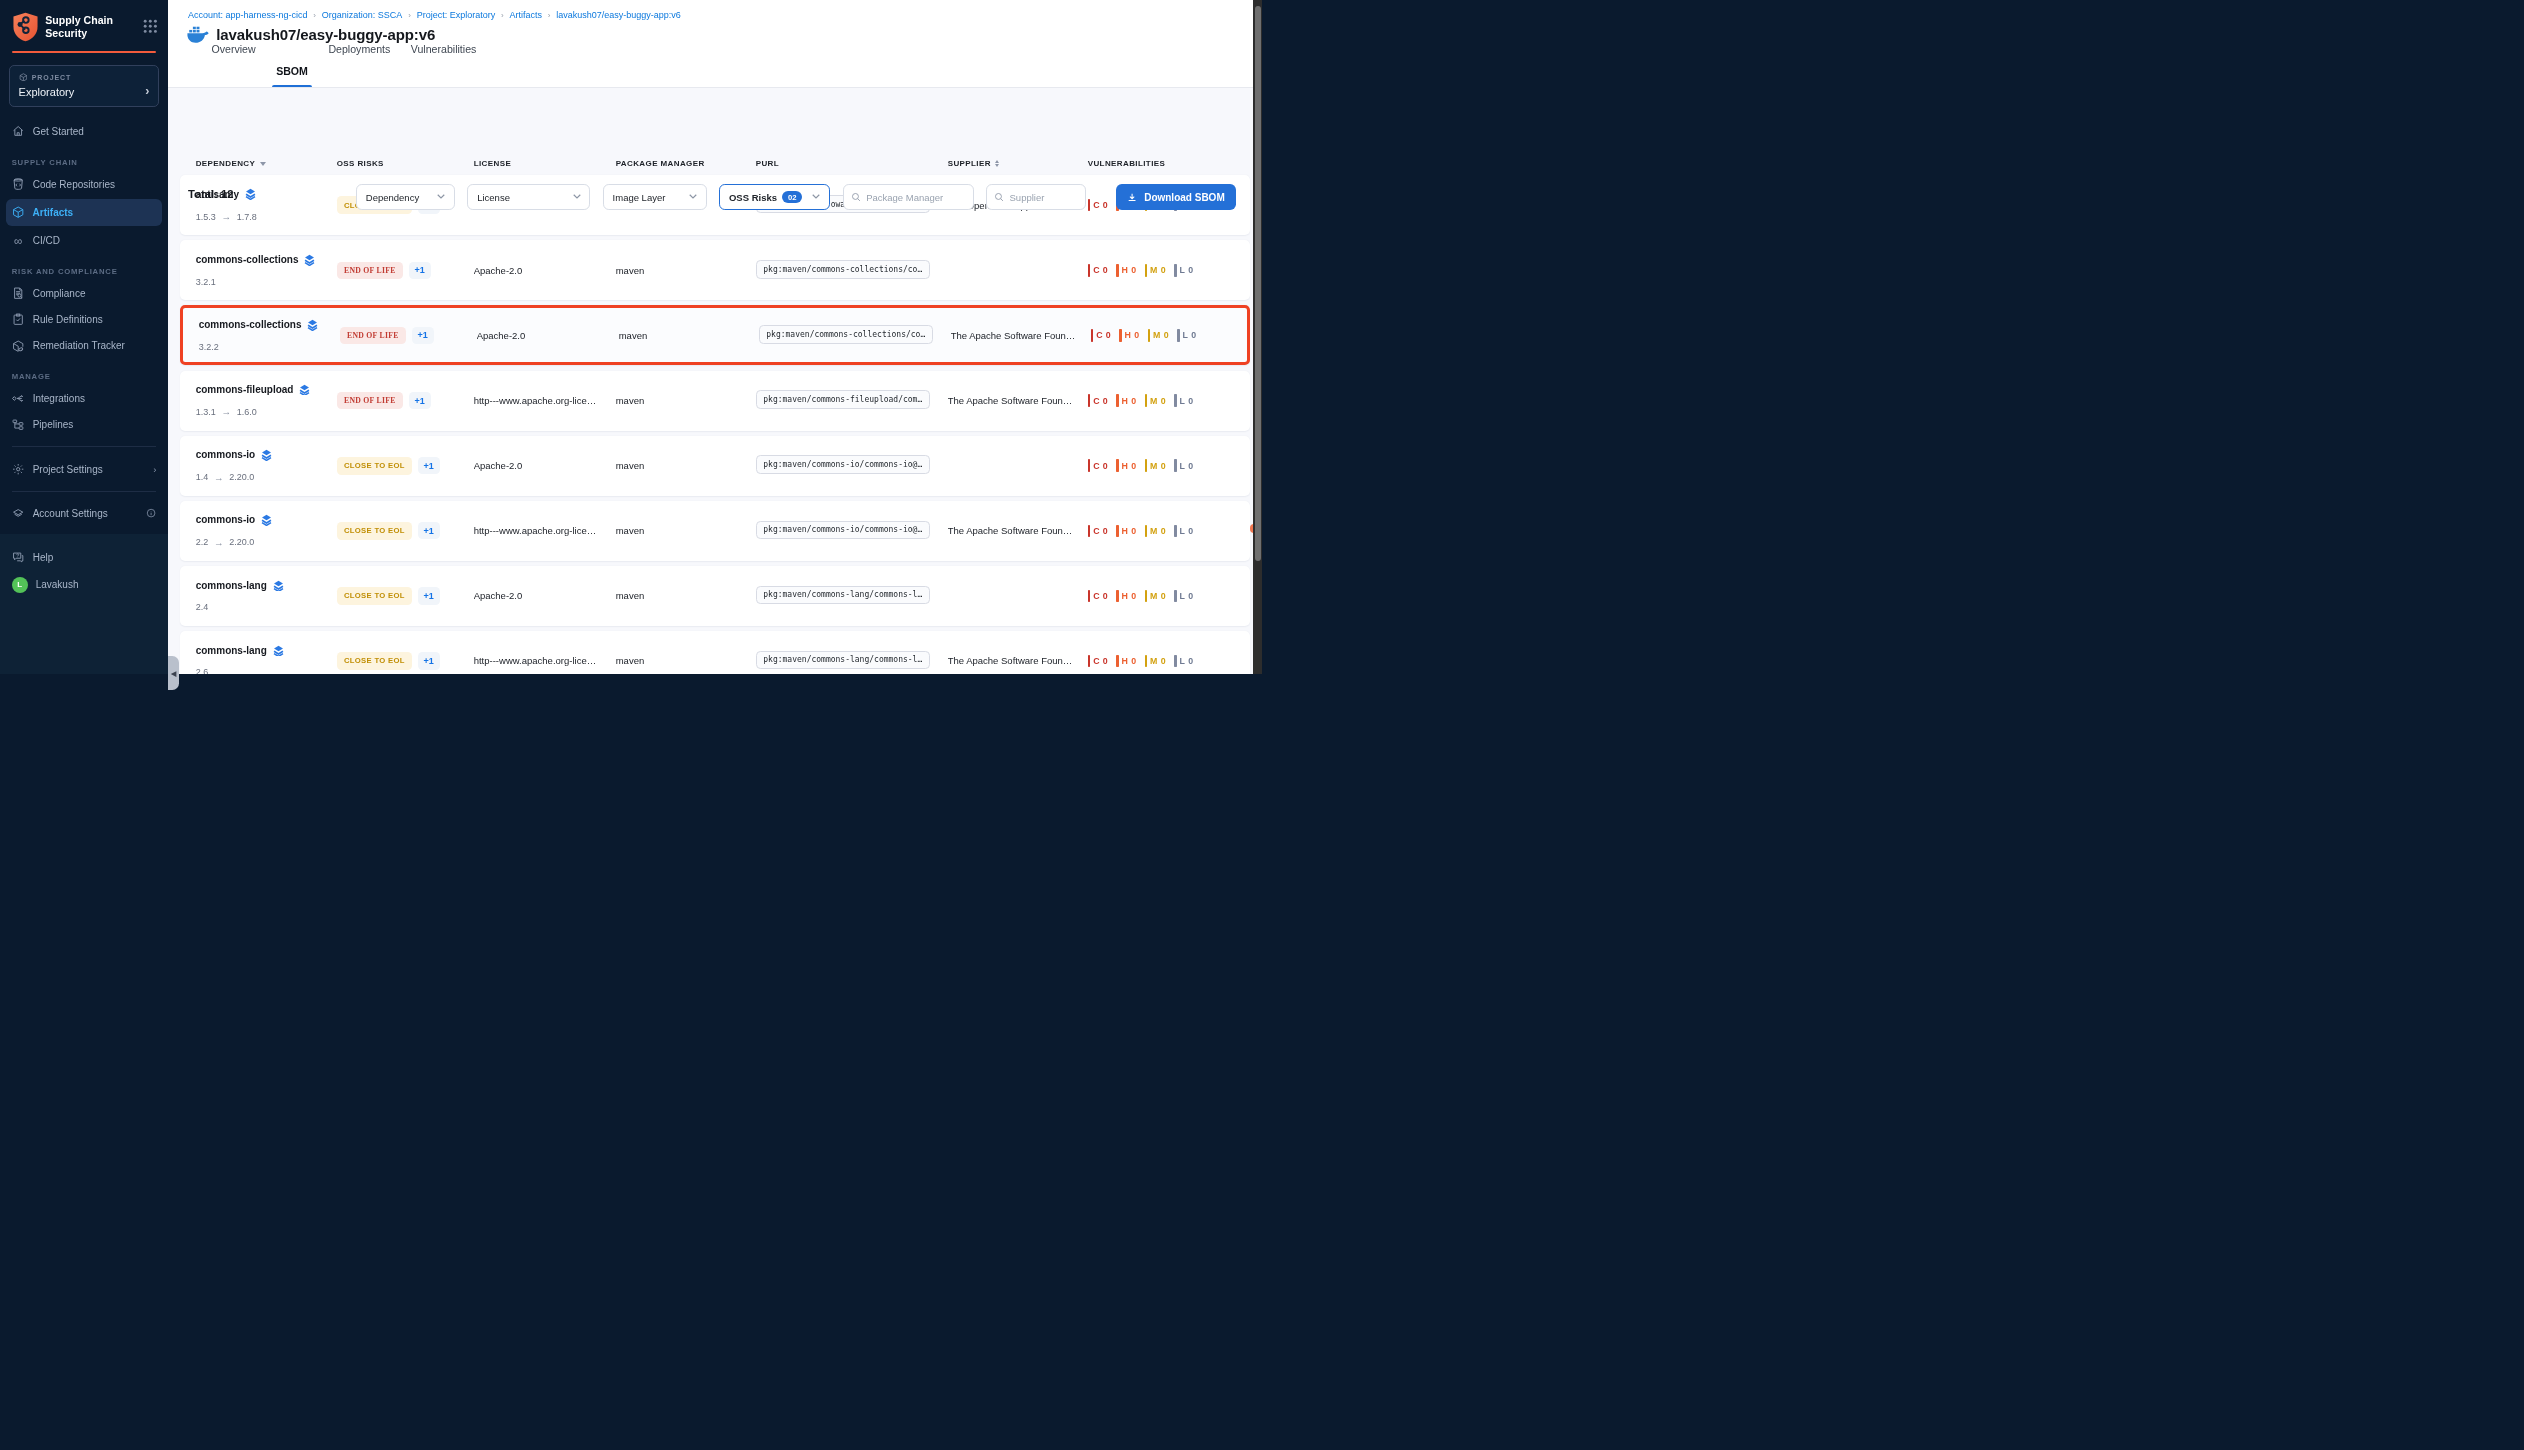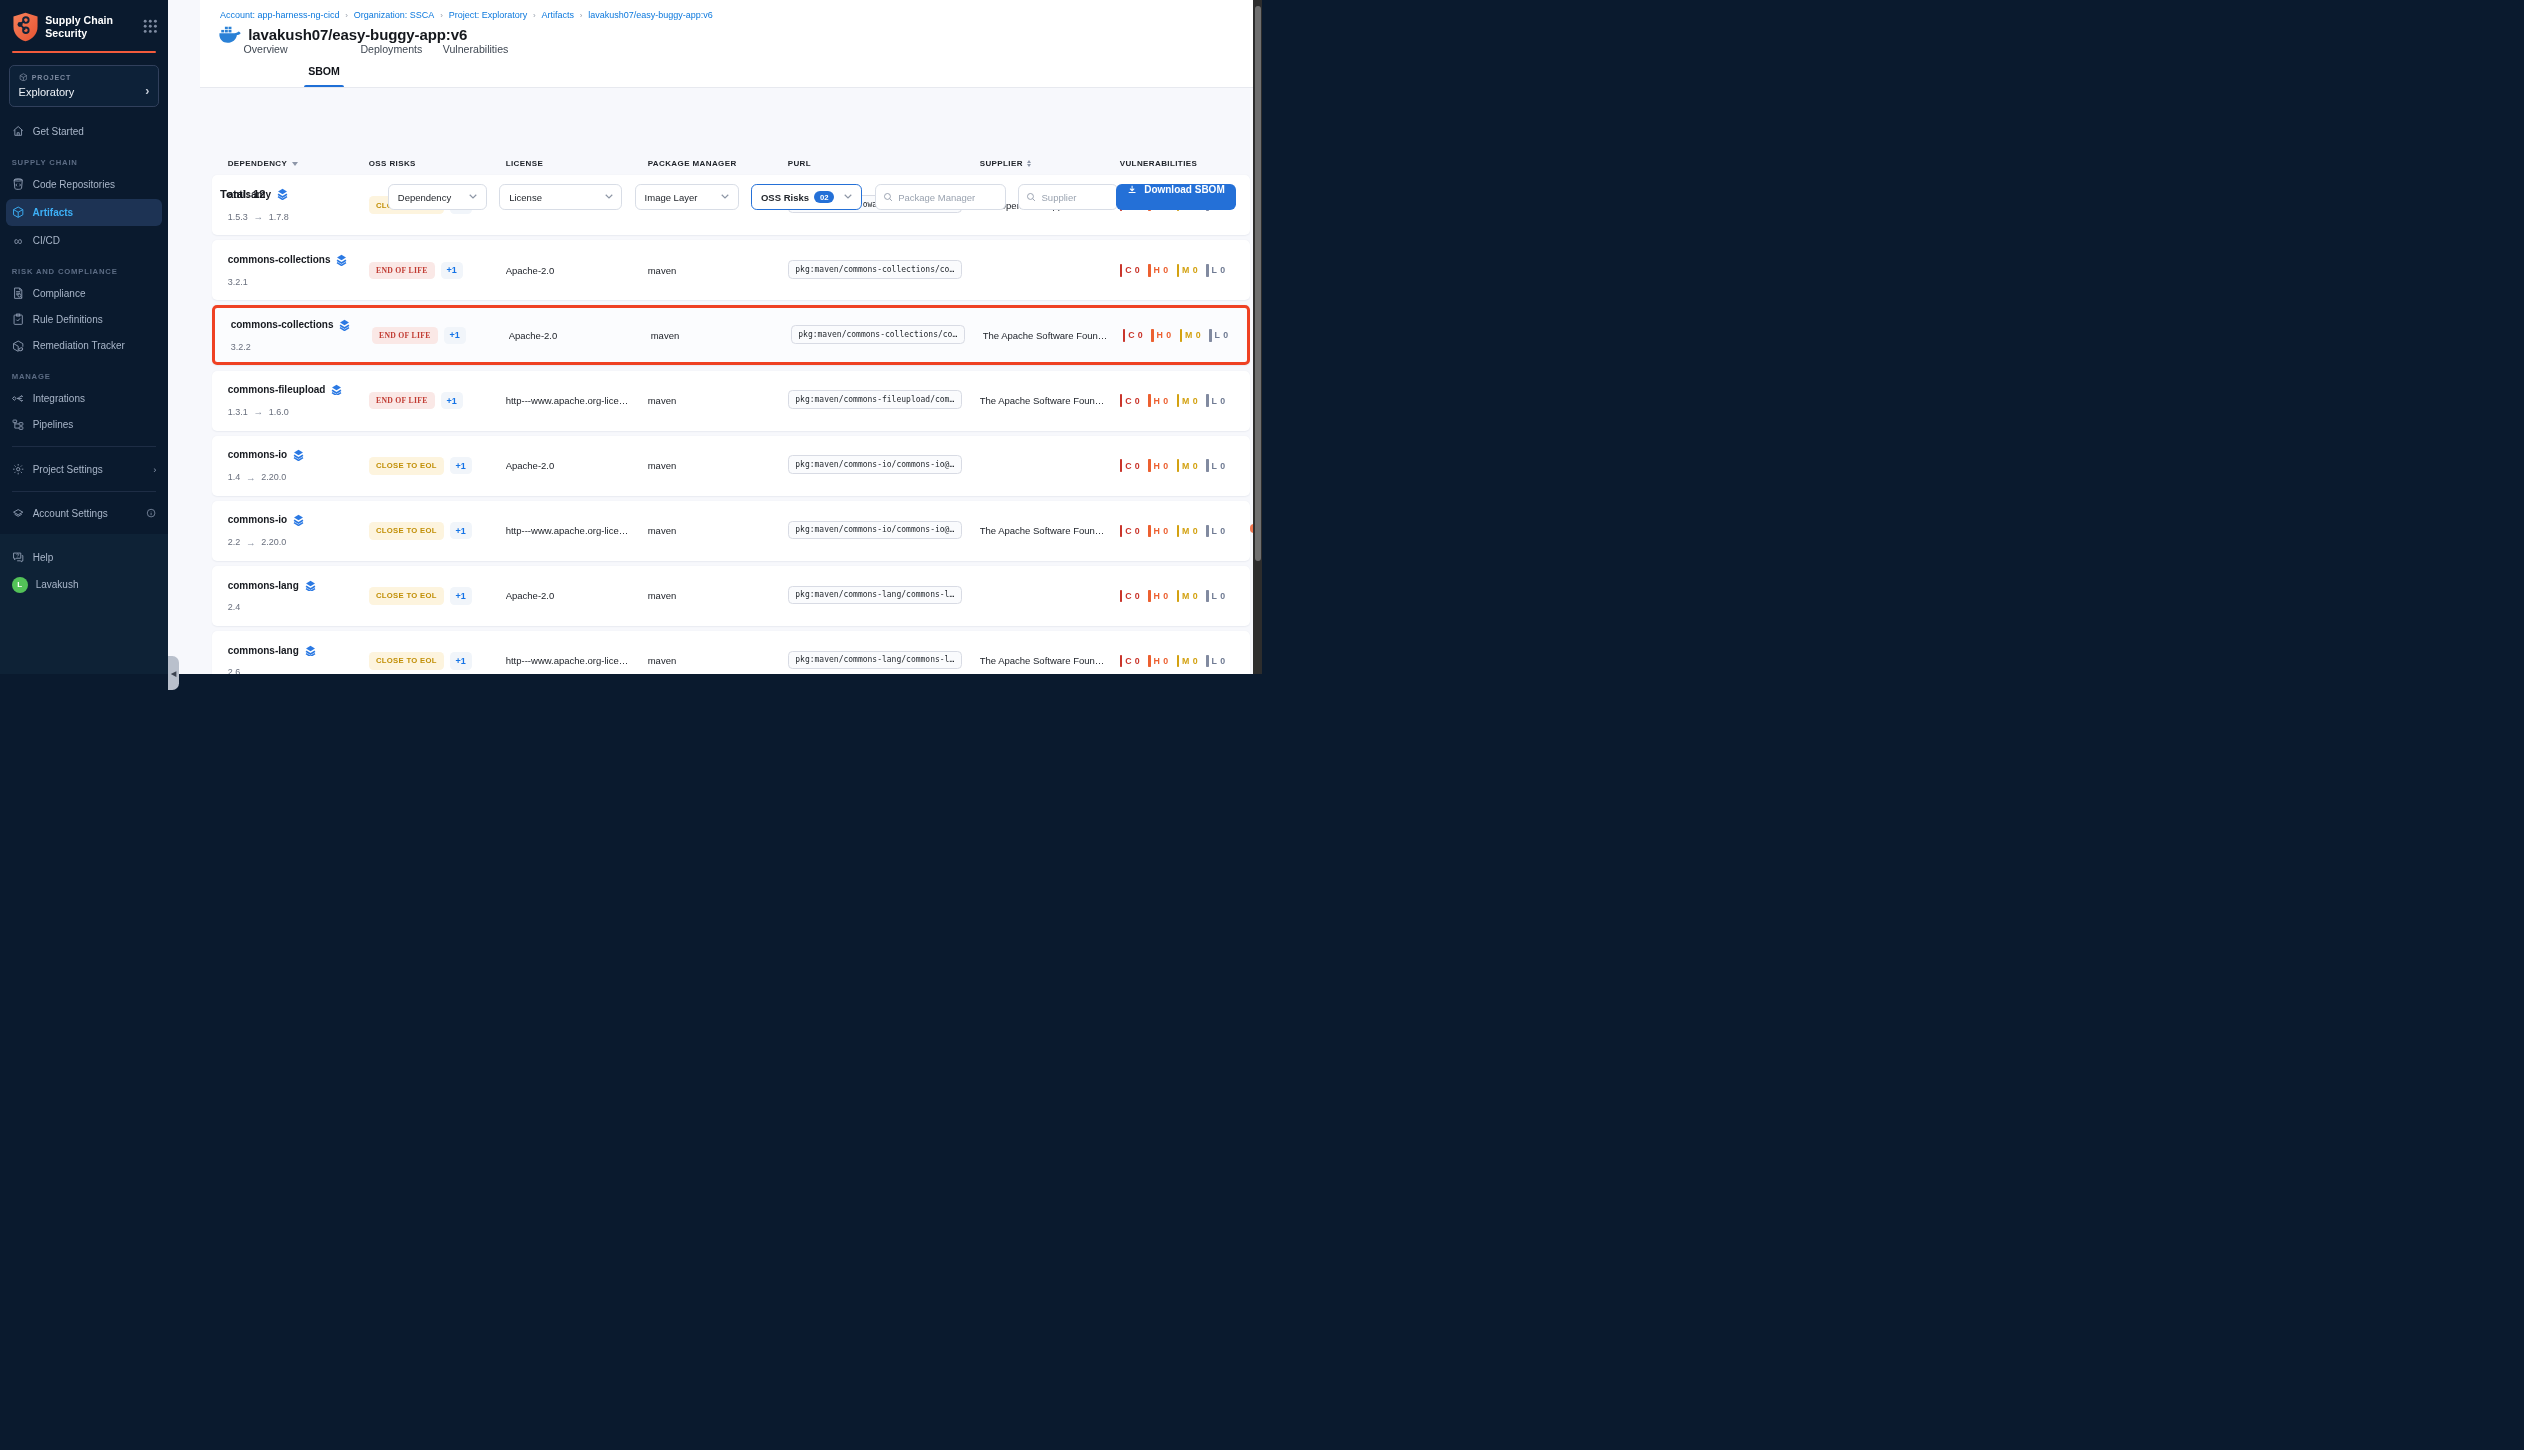--- a/index.html
+++ b/index.html
@@ -28,21 +28,21 @@
   .nav-divider { height:0.7px; background:#1e2d45; margin:8.8px 11.7px; }
   .nav-right { margin-left:auto; color:#8d9ab0; font-size:9.5px; }
   .sidebar-bottom { position:absolute; left:0; right:0; bottom:0; height:140px; background:#0e2236; padding-top:10.2px; }
   .avatar { width:16px; height:16px; border-radius:50%; background:#53c258; color:#fff; font-size:8px;
     font-weight:bold; display:flex; align-items:center; justify-content:center; }
   .collapse-handle { position:absolute; left:168px; top:656px; width:11px; height:34px; background:#b9c0cc;
     border-radius:0 6.6px 6.6px 0; display:flex; align-items:center; justify-content:center; color:#3c4350;
     font-size:7.3px; cursor:pointer; z-index:40; }
 
   
-  .main { position:relative; flex:1; height:100%; background:#f7f8fc; overflow:hidden;padding-left:32px; }
+  .main { position:relative; flex:1; height:100%; background:#f7f8fc; overflow:hidden; }
   .topbar { background:#fff; border-bottom:0.7px solid #e7e9ef; height:88px; position:relative; }
   .breadcrumb { padding:10.2px 0 0 20px; font-size:9px; display:flex; align-items:center; }
   .breadcrumb a { color:#0b78dd; text-decoration:none; cursor:pointer; }
   .crumb-sep { color:#98a0ac; margin:0 5.8px; font-size:8px; }
   .title-row { display:flex; align-items:center; gap:7.3px; padding:5.8px 0 0 19px; }
   .page-title { font-size:15px; font-weight:bold; color:#15181d; letter-spacing:-0.1px; }
   .tabs { display:flex; gap:17.5px; padding-left:42px; position:absolute; bottom:0; }
   .tab { font-size:10.6px; color:#3f4752; padding:0 1.5px 10.2px; cursor:pointer; position:relative; }
   .tab.active { font-weight:bold; color:#101319;margin-top:22px; }
   .tab.active::after { content:""; position:absolute; left:-2.9px; right:-2.9px; bottom:0; height:2.2px;
@@ -61,21 +61,21 @@
   .count-pill { background:#2470d7; color:#fff; font-size:7.7px; font-weight:bold; border-radius:7.3px;
     padding:1.5px 5.8px; margin-right:auto; }
   .chev { color:#8d96a5; margin-left:5.8px; }
   .search-box { height:26px; background:#fff; border:0.7px solid #d8dde6; border-radius:5.8px; display:flex;
     align-items:center; padding:0 7.3px; }
   .search-box.pm { width:131px; } .search-box.sup { width:100px; }
   .search-box input { border:none; outline:none; width:100%; margin-left:5.1px; font-size:9.5px; color:#333;
     font-family:"Liberation Sans", sans-serif; background:transparent; }
   .search-box input::placeholder { color:#9aa3b0; }
   .download-btn { position:absolute; right:25.6px; top:25px; height:26px; background:#2470d7; color:#fff;
-    border:none; border-radius:5.8px; font-size:10px; font-weight:bold; display:flex; align-items:flex-start;
+    border:none; border-radius:5.8px; font-size:10px; font-weight:bold; display:flex; align-items:center;
     gap:6.6px; padding:0 11.7px; cursor:pointer; font-family:"Liberation Sans", sans-serif; }
 
   .tgrid { display:grid; grid-template-columns:141px 137px 142px 140px 192px 140px 1fr; align-items:center; }
   .thead { margin:71px 11.7px 0; padding:0 16px; }
   .thead .th { font-size:8px; font-weight:bold; color:#1d2128; letter-spacing:0.4px; display:flex; align-items:center; gap:4.4px; cursor:pointer; }
   .sort-down { width:0; height:0; border-left:3.3px solid transparent; border-right:3.3px solid transparent; border-top:4.4px solid #8d96a8; }
   .sort-both { display:inline-flex; flex-direction:column; gap:1.5px; }
   .sort-both i { width:0; height:0; border-left:2.9px solid transparent; border-right:2.9px solid transparent; display:block; }
   .sort-both .up { border-bottom:3.7px solid #8d96a8; } .sort-both .dn { border-top:3.7px solid #8d96a8; }
 

